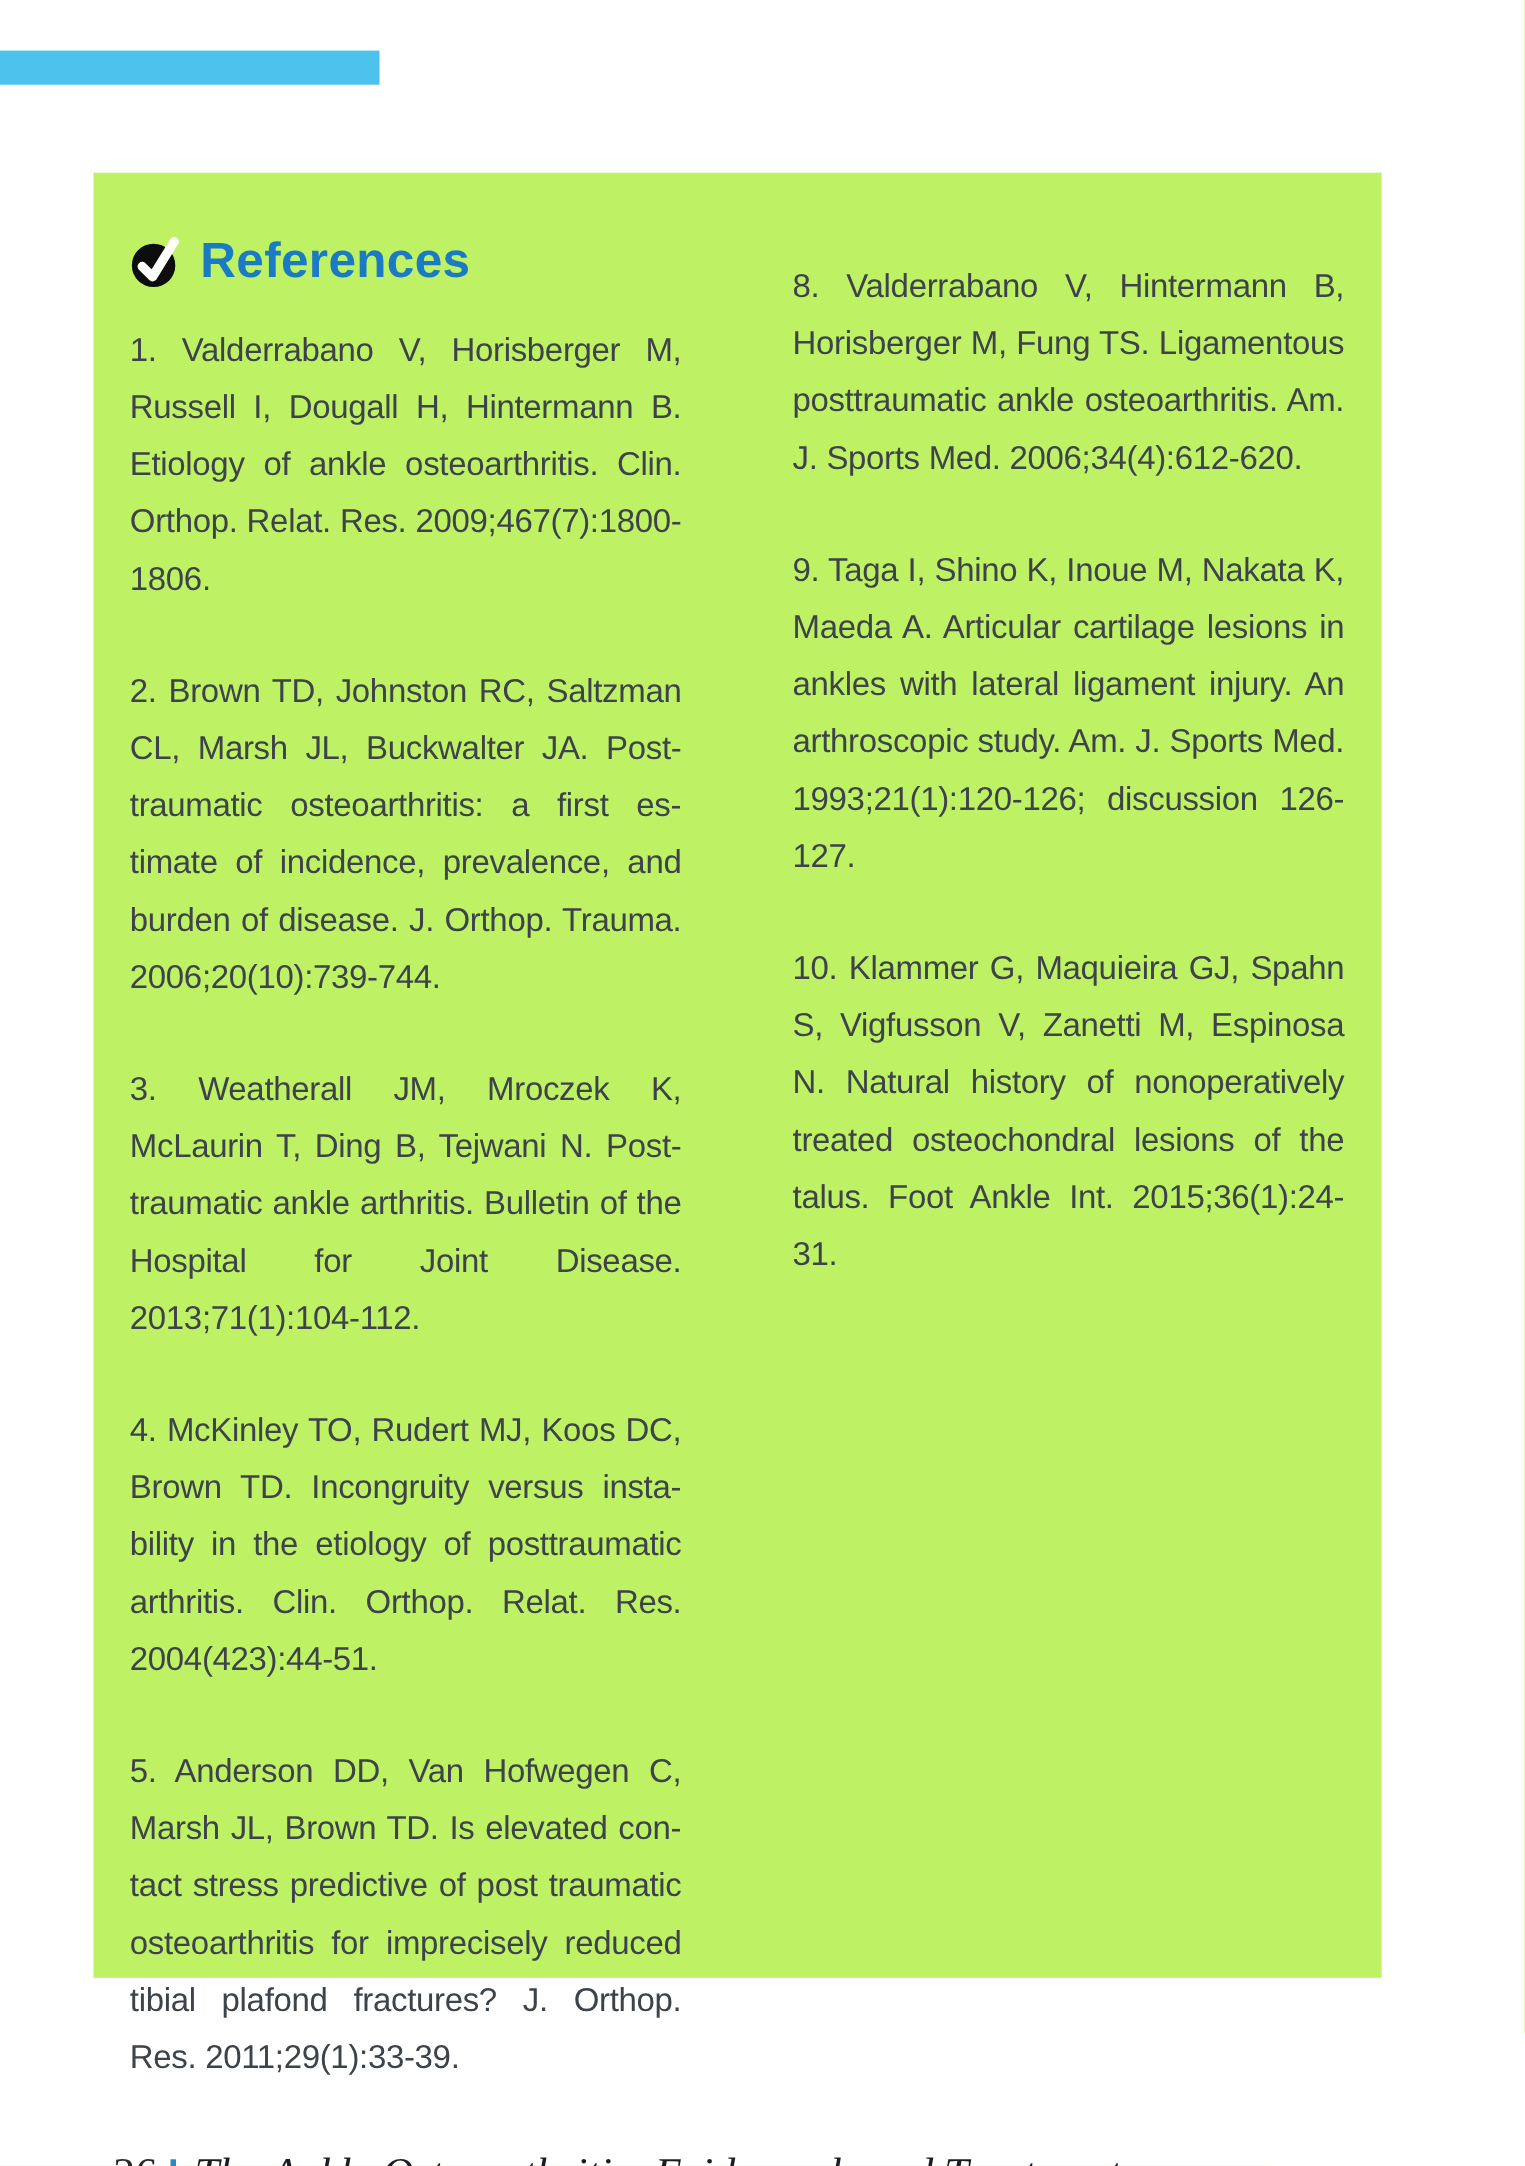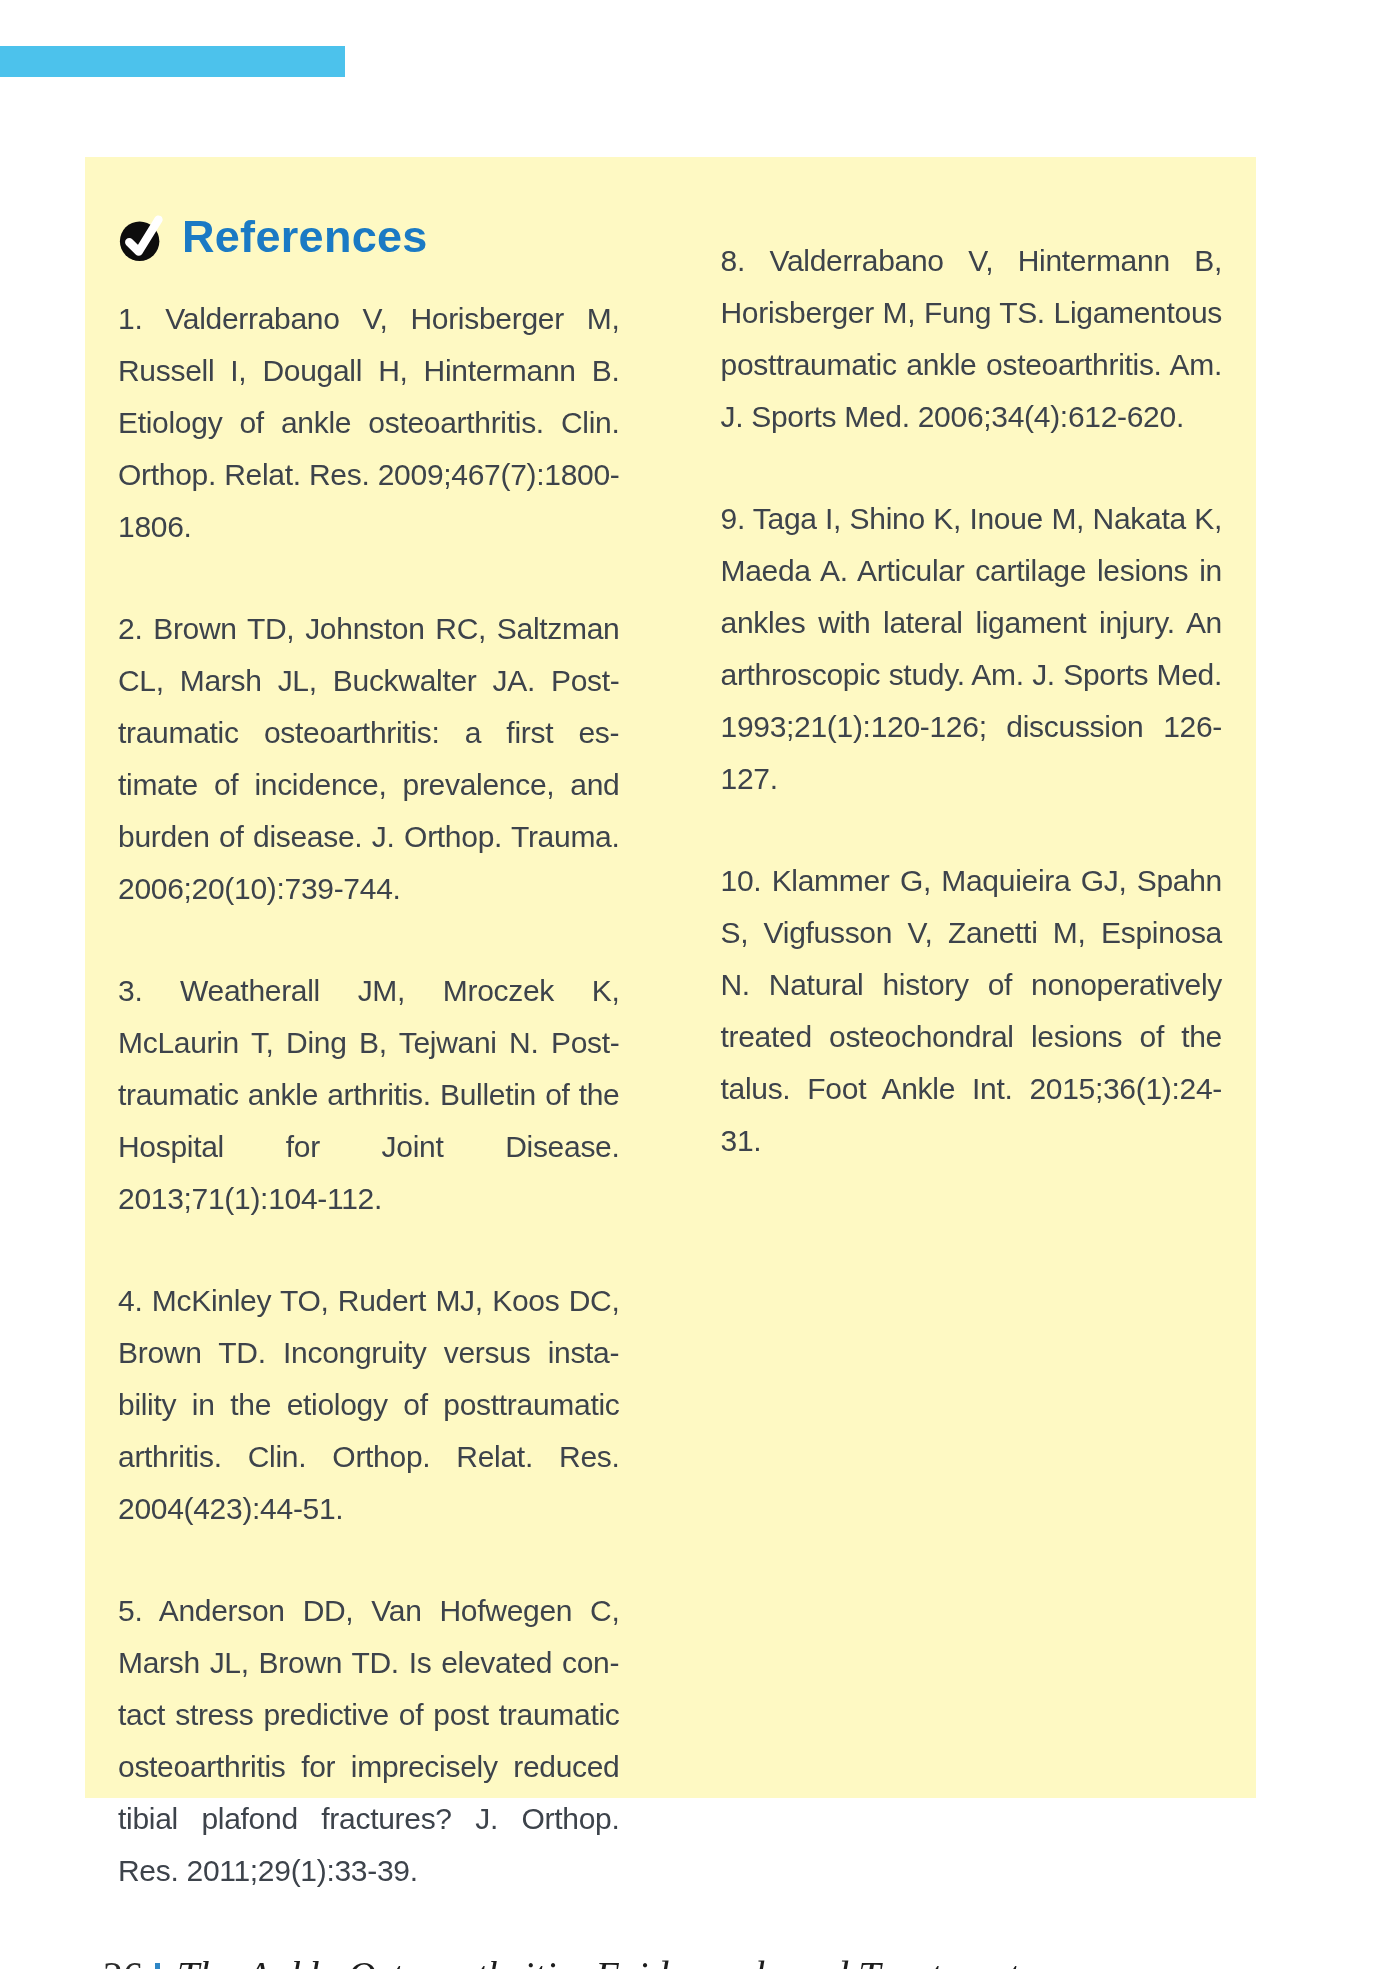--- a/index.html
+++ b/index.html
@@ -20,21 +20,21 @@
     height: 31px;
     background: #4cc2ec;
   }
 
   .panel {
     position: absolute;
     left: 85px;
     top: 157px;
     width: 1171px;
     height: 1641px;
-    background: #fef9c3;
+    background: #bef264;
     box-sizing: border-box;
     padding: 50px 34px 0 33px;
     display: flex;
     gap: 44px;
   }
 
   .col { width: 522px; }
   .col-left { margin-right: 57px; }
   .col-right { padding-top: 28px; }
 

